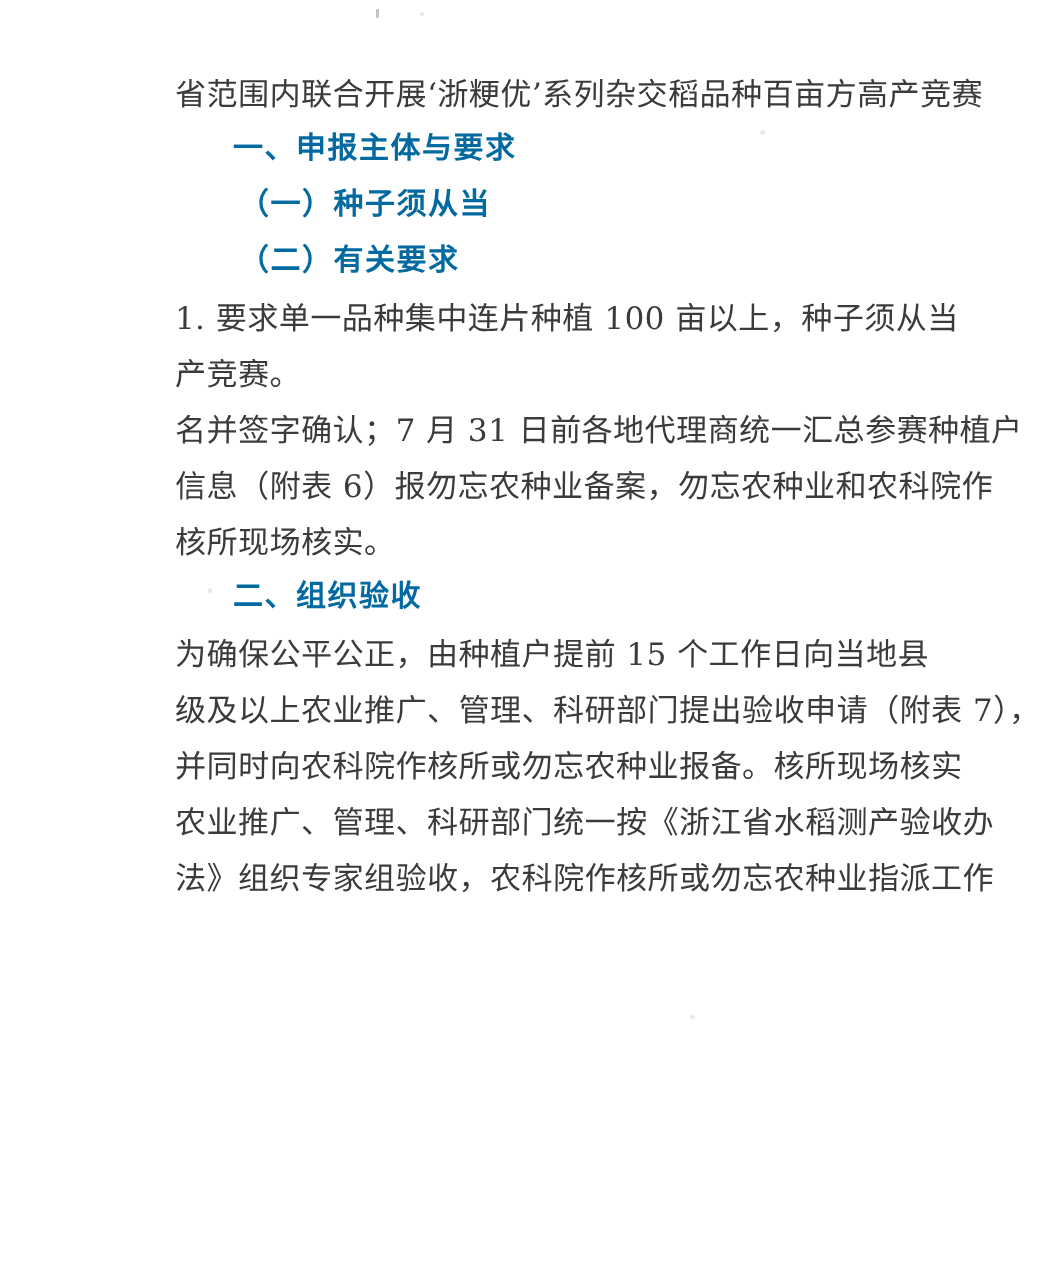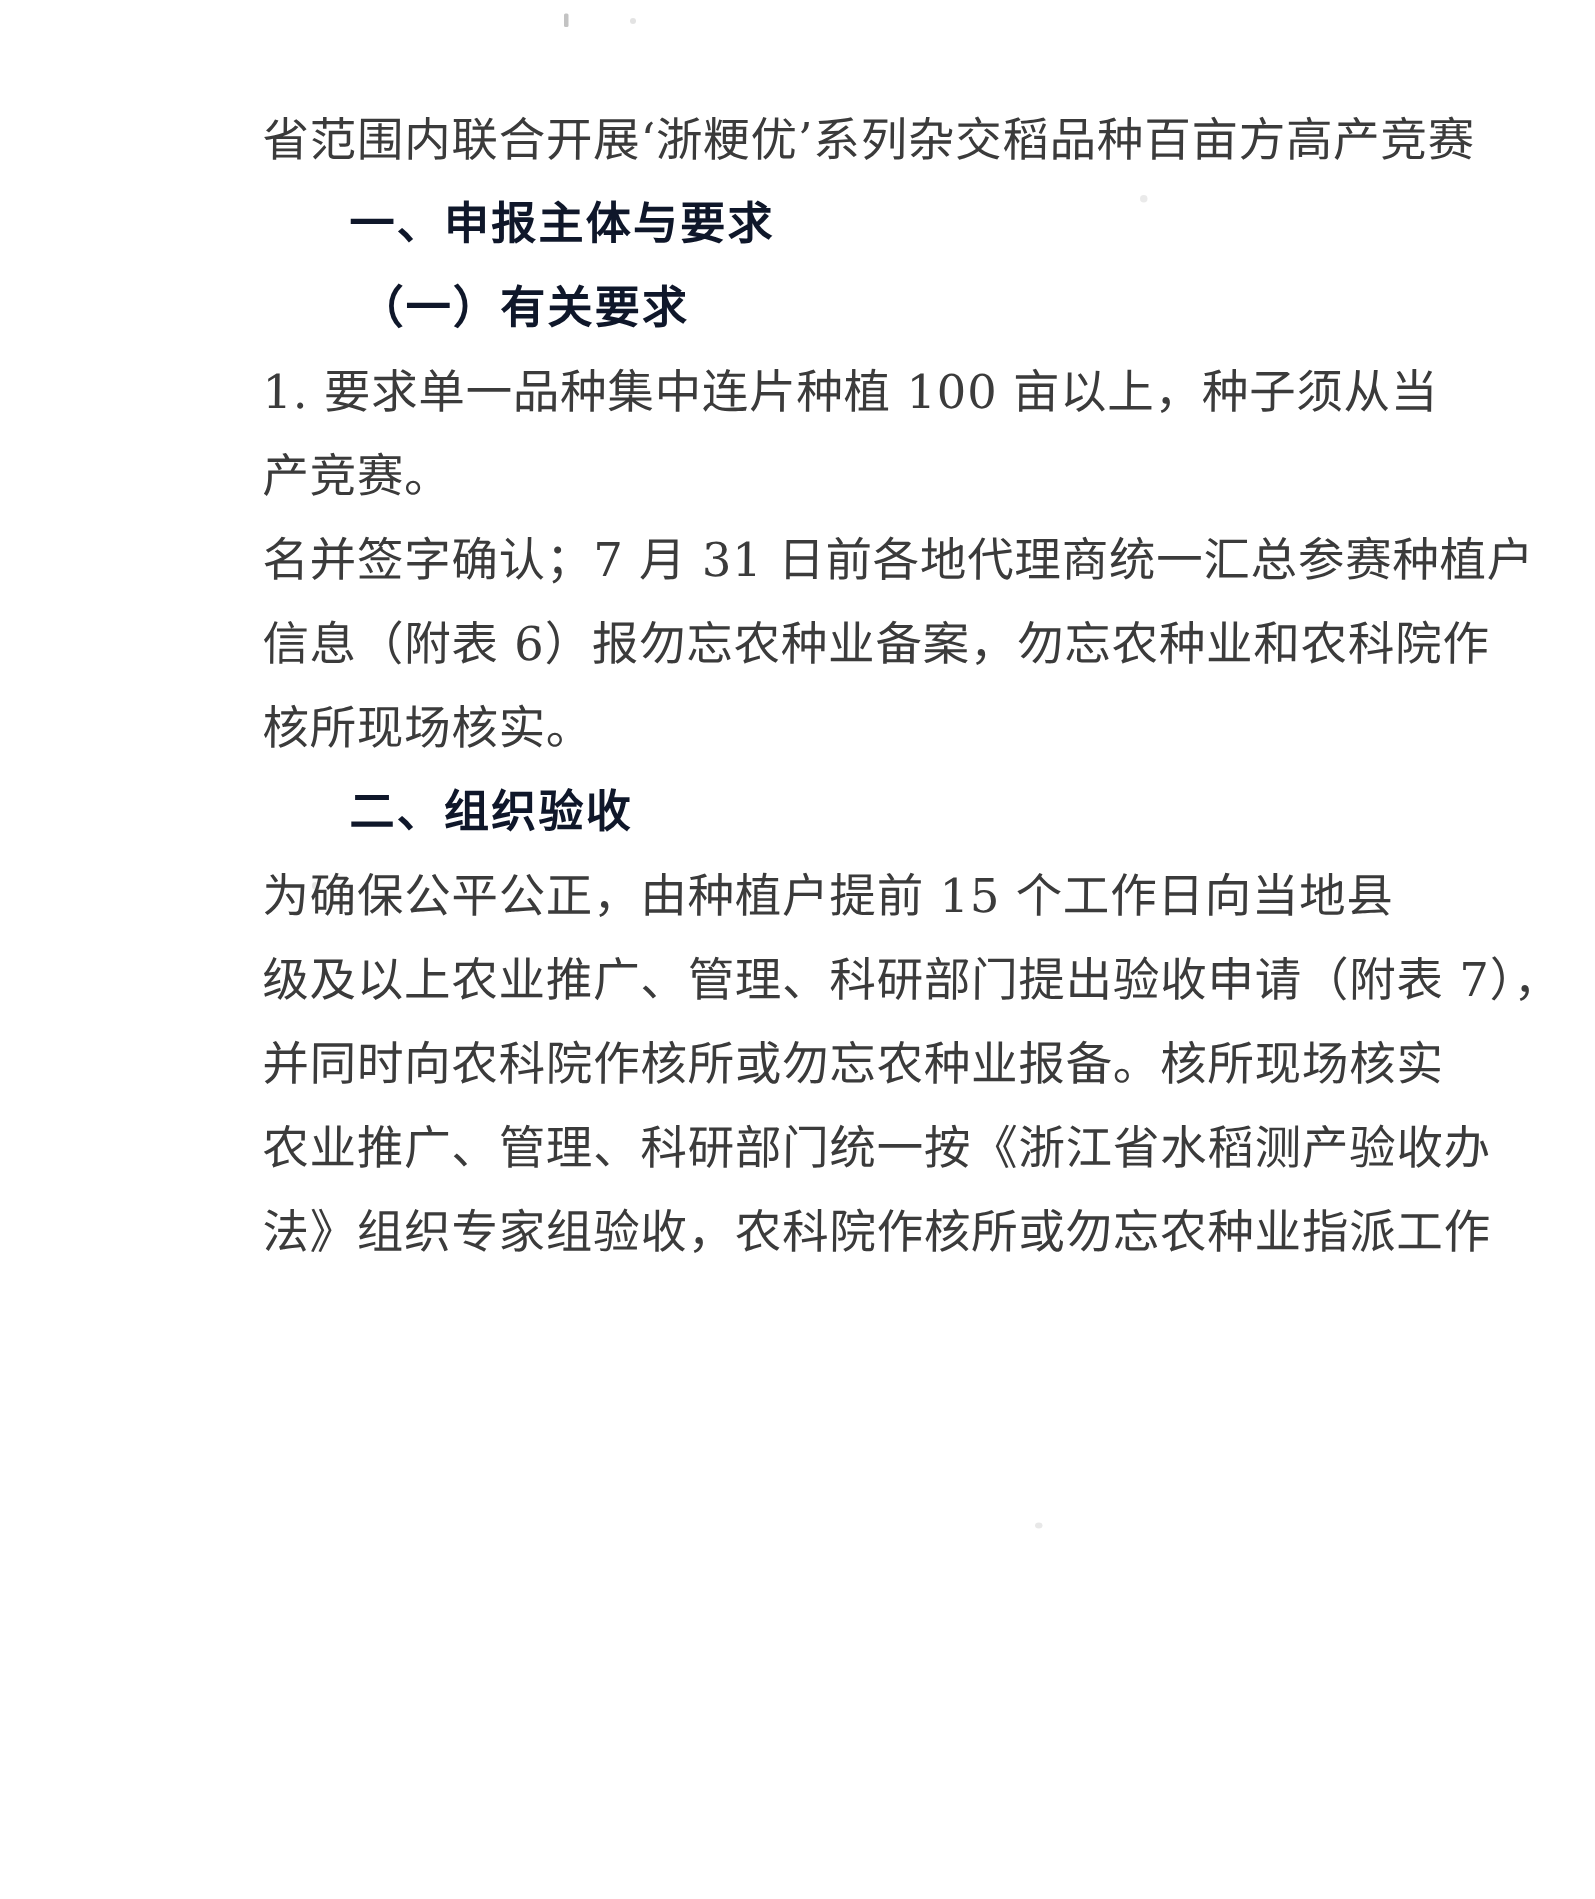--- a/index.html
+++ b/index.html
@@ -78,25 +78,25 @@
     color: #3b3b3b;
     letter-spacing: 0.5px;
     white-space: nowrap;
     -webkit-font-smoothing: antialiased;
     transform: skewX(-0.6deg);
     transform-origin: left center;
   }
 
   
   .heading {
-    font-family: Liberation Serif, serif;
+    font-family: Liberation Mono, monospace;
     font-size: 30px;
     font-weight: bold;
     line-height: 56px;
-    color: #0f172a;
+    color: #0369a1;
     letter-spacing: 1.5px;
     white-space: nowrap;
   }
   .heading.lvl1 { padding-left: 58px; }
   .heading.lvl2 { padding-left: 64px; }
 
   .block { margin: 0; padding: 0; }
 </style>
 </head>
 <body>
@@ -110,23 +110,24 @@
   <div class="scan-speck e"></div>
 
   <div class="body-area">
 
     <div class="block">
       <div class="line">省范围内联合开展‘浙粳优’系列杂交稻品种百亩方高产竞赛</div>
     </div>
 
     <div class="heading lvl1">一、申报主体与要求</div>
 
-    <div class="heading lvl2">（一）有关要求</div>
+    <div class="heading lvl2">（一）种子须从当</div>
 
 
+    <div class="heading lvl2">（二）有关要求</div>
 
     <div class="block">
       <div class="line">1. 要求单一品种集中连片种植 100 亩以上，种子须从当</div>
       <div class="line">产竞赛。</div>
     </div>
 
     <div class="block">
       <div class="line">名并签字确认；7 月 31 日前各地代理商统一汇总参赛种植户</div>
       <div class="line">信息（附表 6）报勿忘农种业备案，勿忘农种业和农科院作</div>
       <div class="line">核所现场核实。</div>

